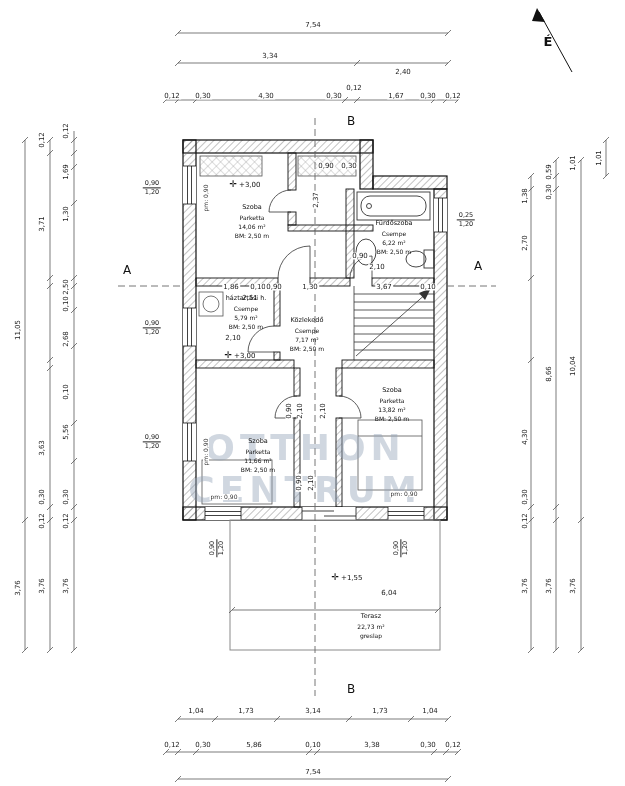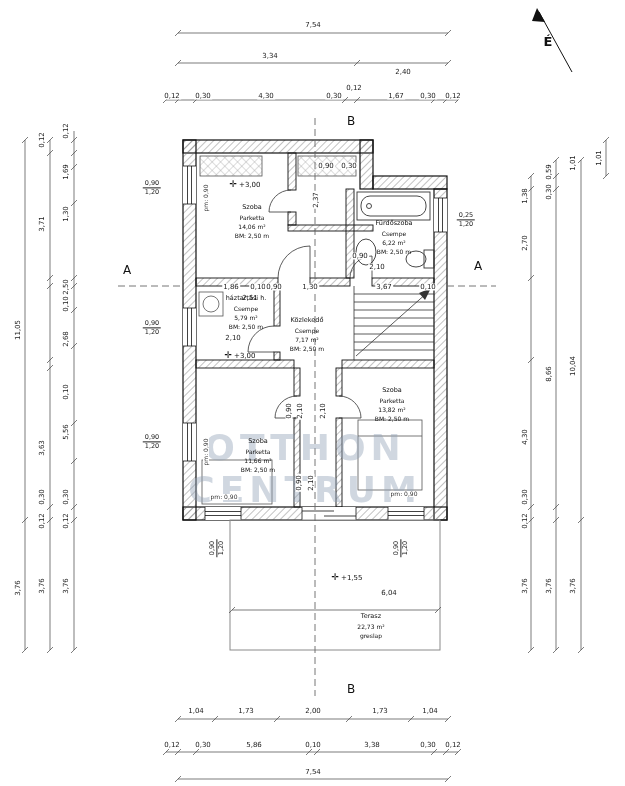--- a/index.html
+++ b/index.html
@@ -177,21 +177,21 @@
       <div class="dim" style="left: 172px; top: 96px;">0,12</div>
       <div class="dim" style="left: 203px; top: 96px;">0,30</div>
       <div class="dim" style="left: 266px; top: 96px;">4,30</div>
       <div class="dim" style="left: 334px; top: 96px;">0,30</div>
       <div class="dim" style="left: 354px; top: 88px;">0,12</div>
       <div class="dim" style="left: 396px; top: 96px;">1,67</div>
       <div class="dim" style="left: 428px; top: 96px;">0,30</div>
       <div class="dim" style="left: 453px; top: 96px;">0,12</div>
       <div class="dim" style="left: 196px; top: 711px;">1,04</div>
       <div class="dim" style="left: 246px; top: 711px;">1,73</div>
-      <div class="dim" style="left: 313px; top: 711px;">2,00</div>
+      <div class="dim" style="left: 313px; top: 711px;">3,14</div>
       <div class="dim" style="left: 380px; top: 711px;">1,73</div>
       <div class="dim" style="left: 430px; top: 711px;">1,04</div>
       <div class="dim" style="left: 172px; top: 745px;">0,12</div>
       <div class="dim" style="left: 203px; top: 745px;">0,30</div>
       <div class="dim" style="left: 254px; top: 745px;">5,86</div>
       <div class="dim" style="left: 313px; top: 745px;">0,10</div>
       <div class="dim" style="left: 372px; top: 745px;">3,38</div>
       <div class="dim" style="left: 428px; top: 745px;">0,30</div>
       <div class="dim" style="left: 453px; top: 745px;">0,12</div>
       <div class="dim" style="left: 313px; top: 772px;">7,54</div>

